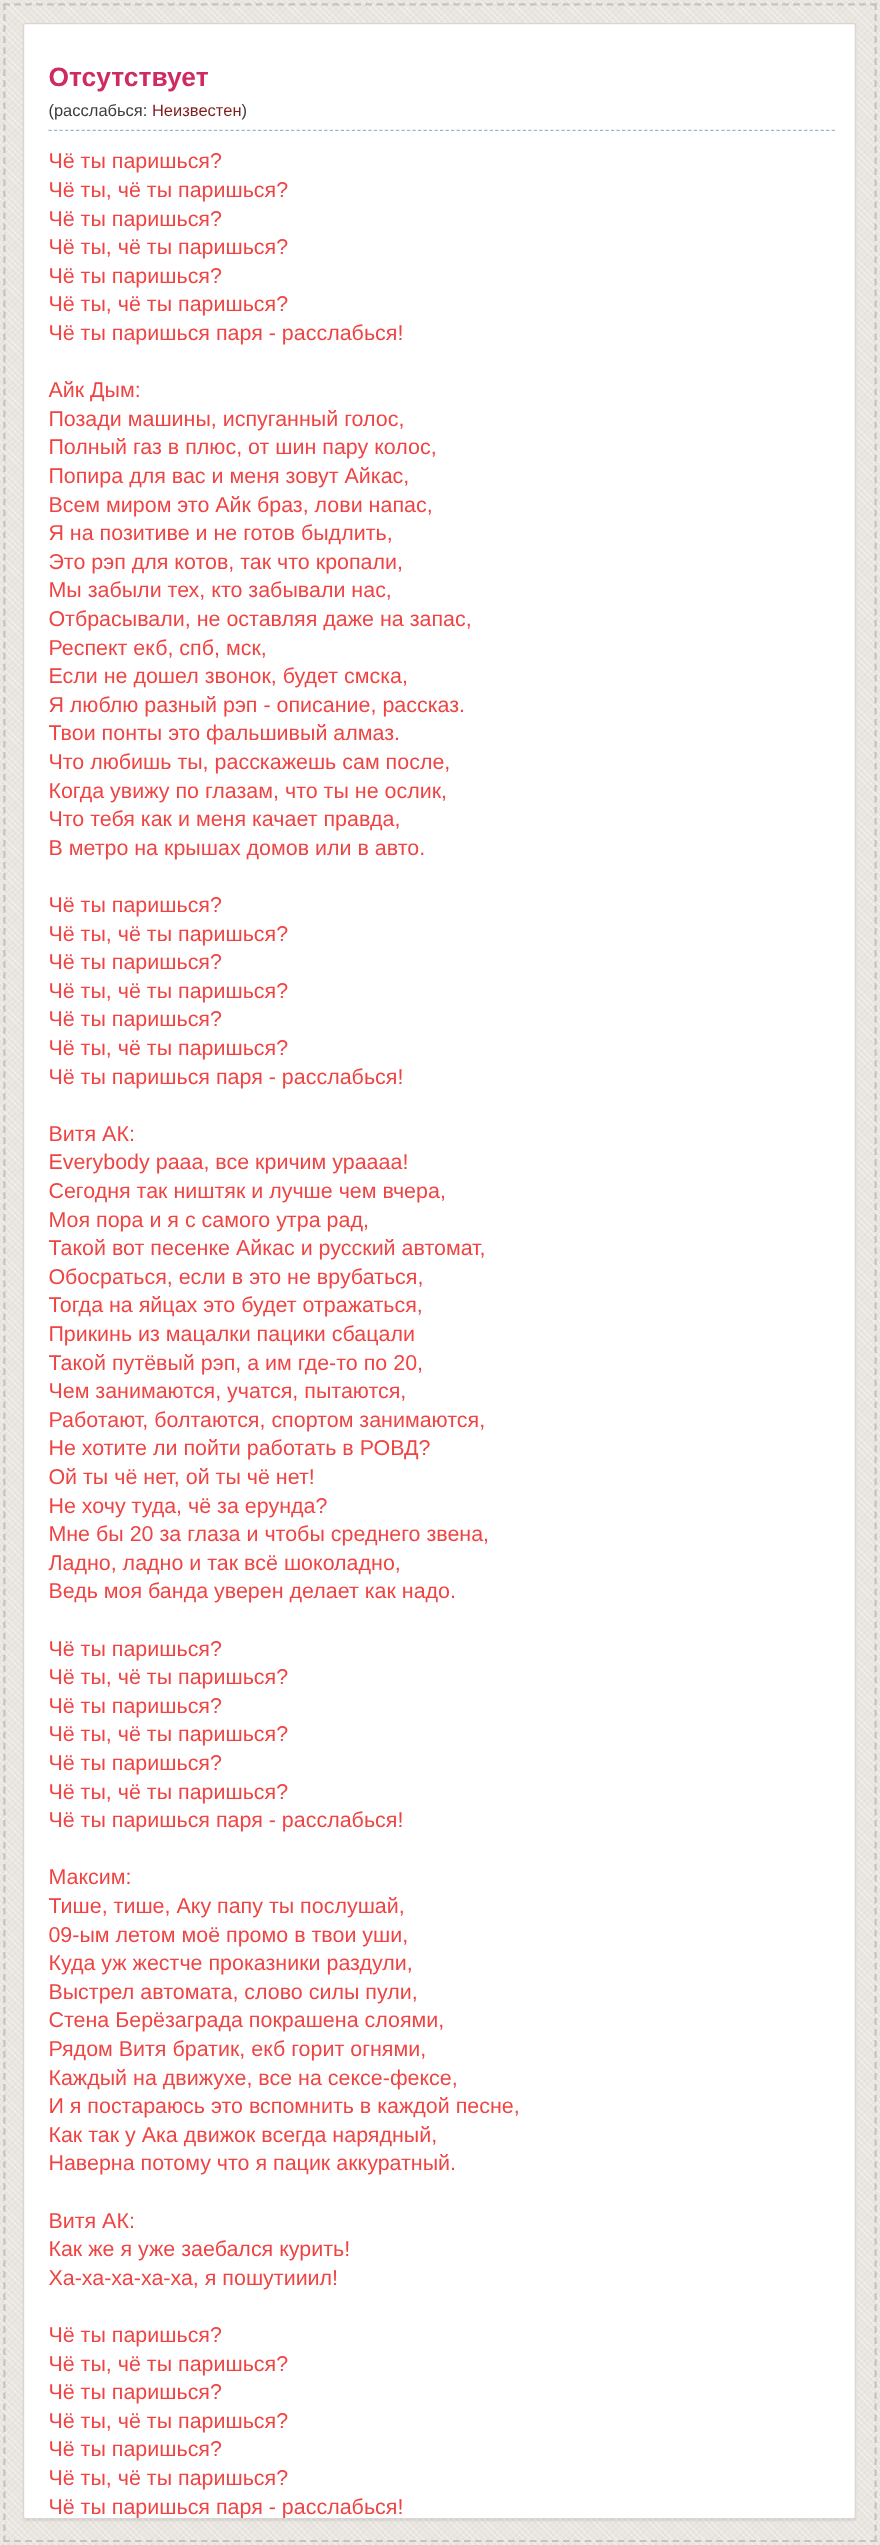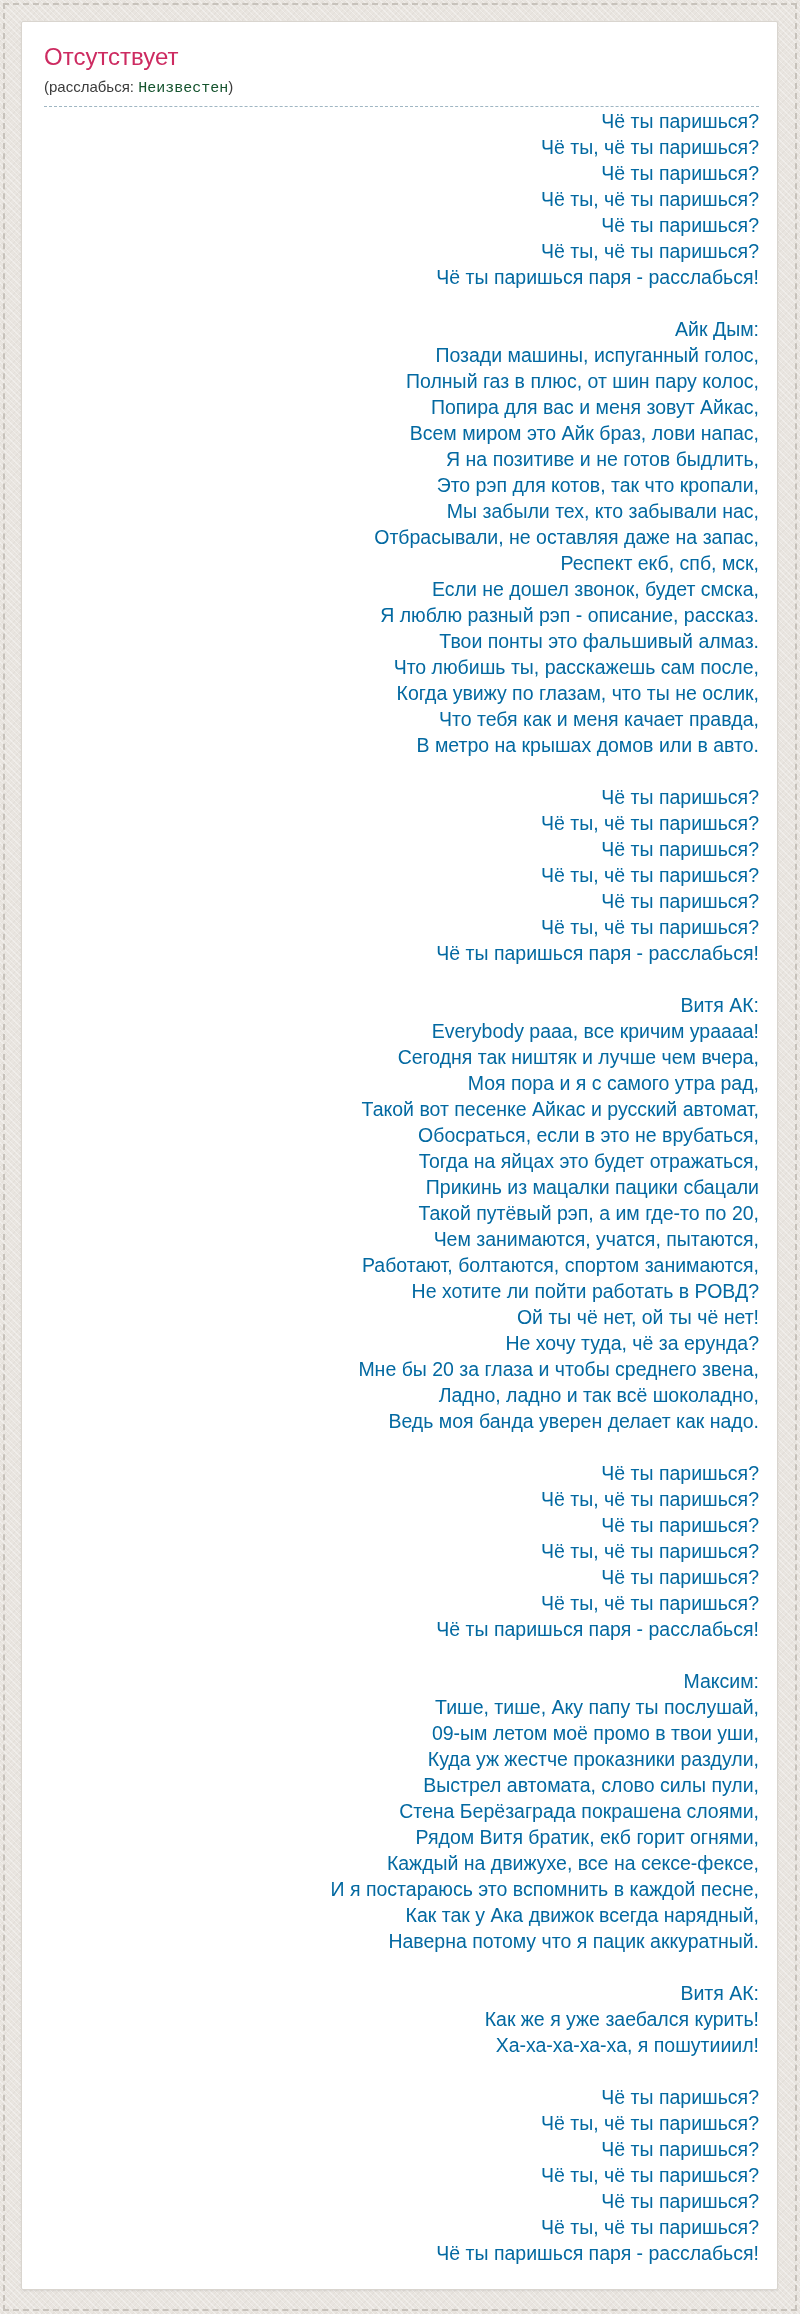--- a/index.html
+++ b/index.html
@@ -28,50 +28,48 @@
     height: 2269px;
     box-sizing: border-box;
     background: #ffffff;
     border: 1px solid #d9d5cf;
     border-radius: 2px;
     box-shadow: 0 1px 2px rgba(0,0,0,.08);
     padding: 18px 18px 26px 22px;
     overflow: hidden;
   }
   h1.song-title {
-    margin: 2px 0 4px 0;
+    margin: 16px 0 4px 0;
     font-size: 24px;
-    font-weight: normal;
+    font-weight: bold;
     line-height: 29px;
   }
   h1.song-title a {
     color: #cd2b61;
     text-decoration: none;
     cursor: pointer;
   }
   .artist-line {
     font-size: 15px;
     line-height: 20px;
     color: #3c3c3c;
     padding: 2px 0 7px 0;
     border-bottom: 1px dashed #9fb6c3;
   }
   .artist-line a {
-    color: #14532d;
+    color: #7f1d1d;
     text-decoration: none;
     cursor: pointer;
-    font-family: Liberation Mono, monospace;
   }
   .lyrics {
-    margin-top: 1px;
+    margin-top: 15px;
     font-size: 19.5px;
     line-height: 26px;
-    color: #0369a1;
+    color: #ef4444;
     white-space: pre-line;
-    text-align: right;
   }
 </style>
 </head>
 <body>
 
 <div class="stitch-border"></div>
 
 <div class="card">
   <div>
     <h1 class="song-title"><a>Отсутствует</a></h1>

